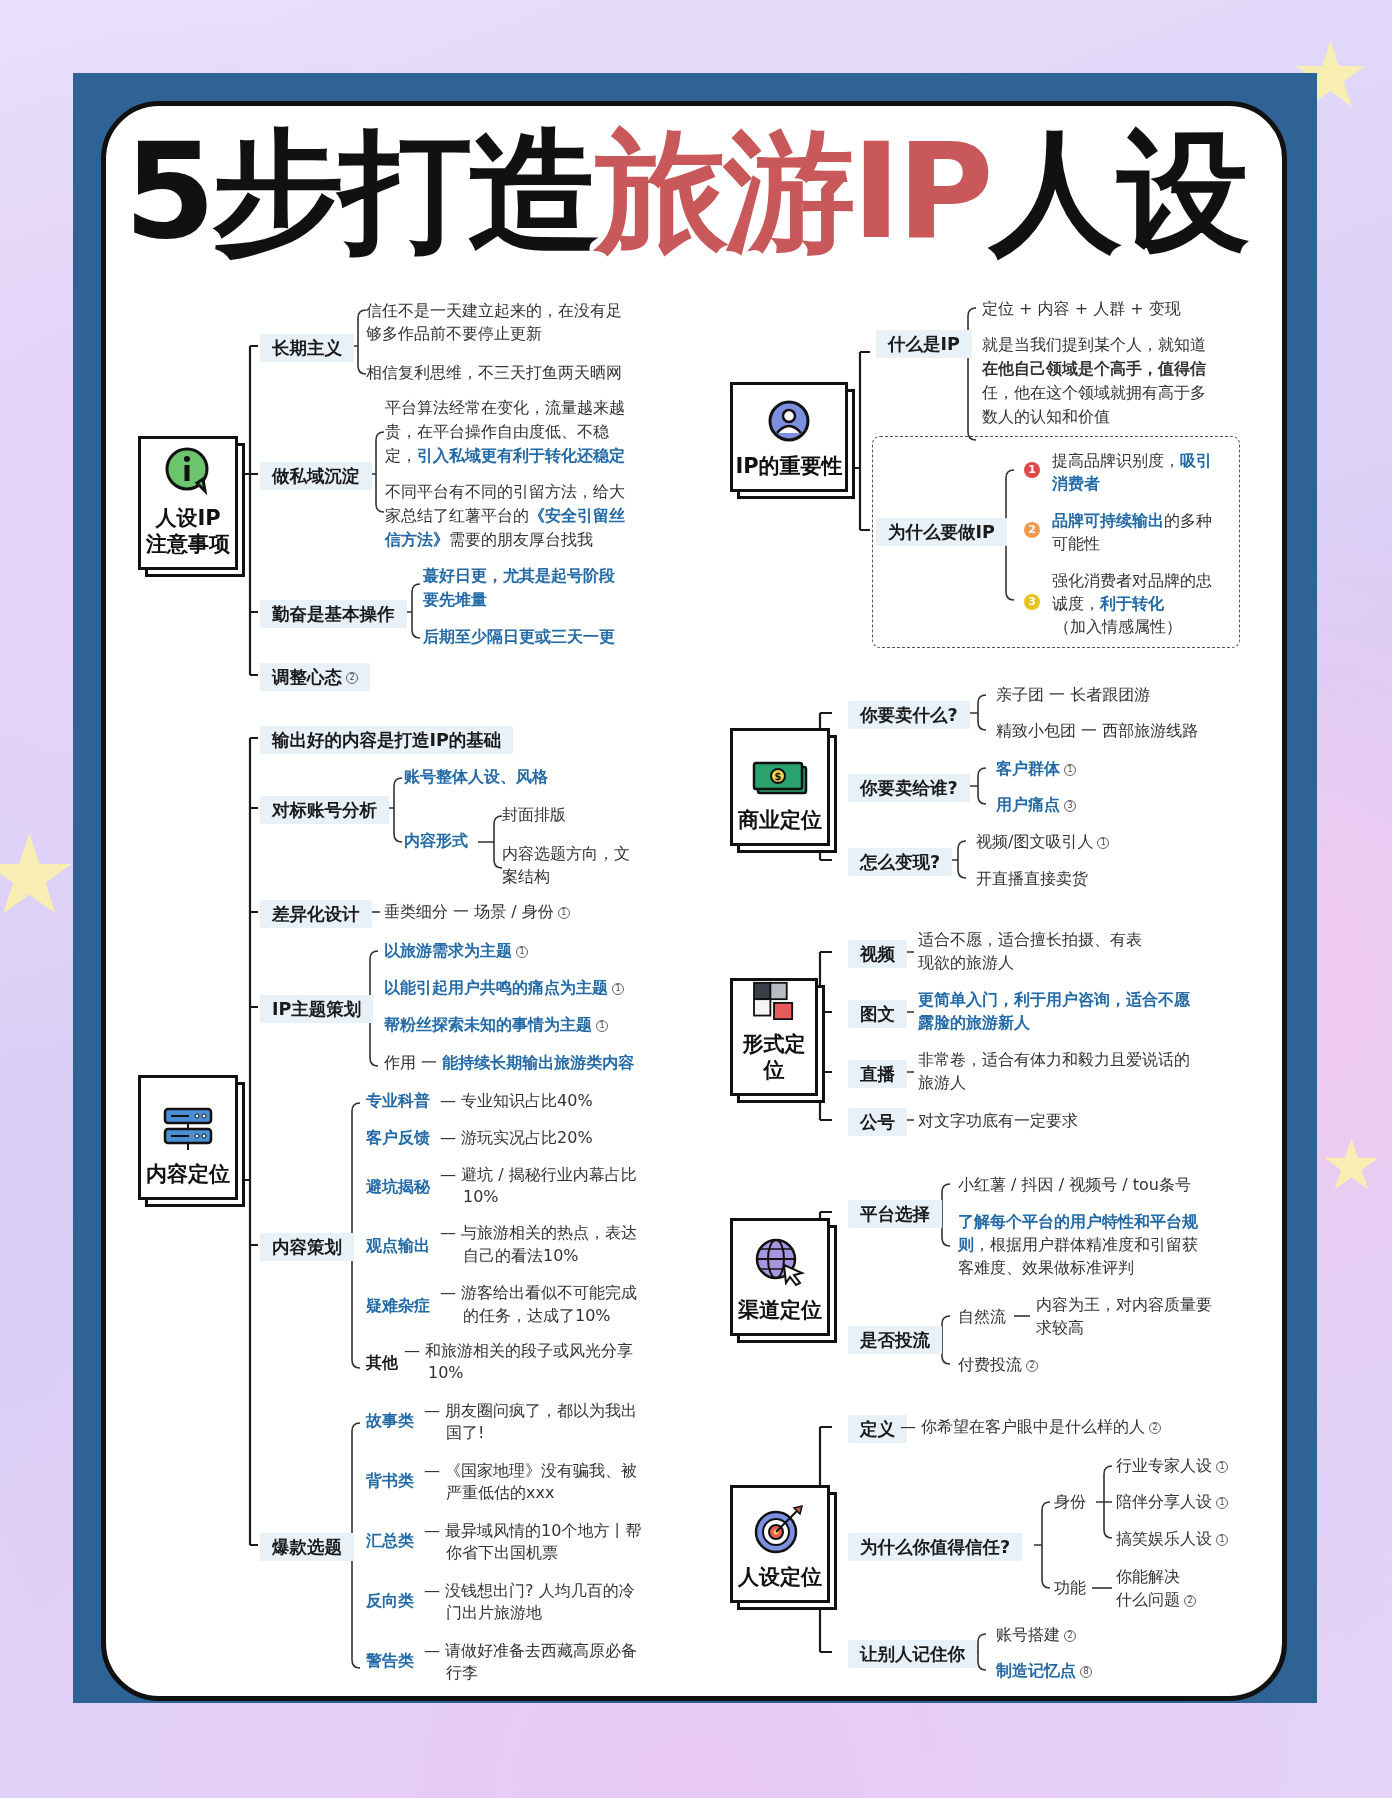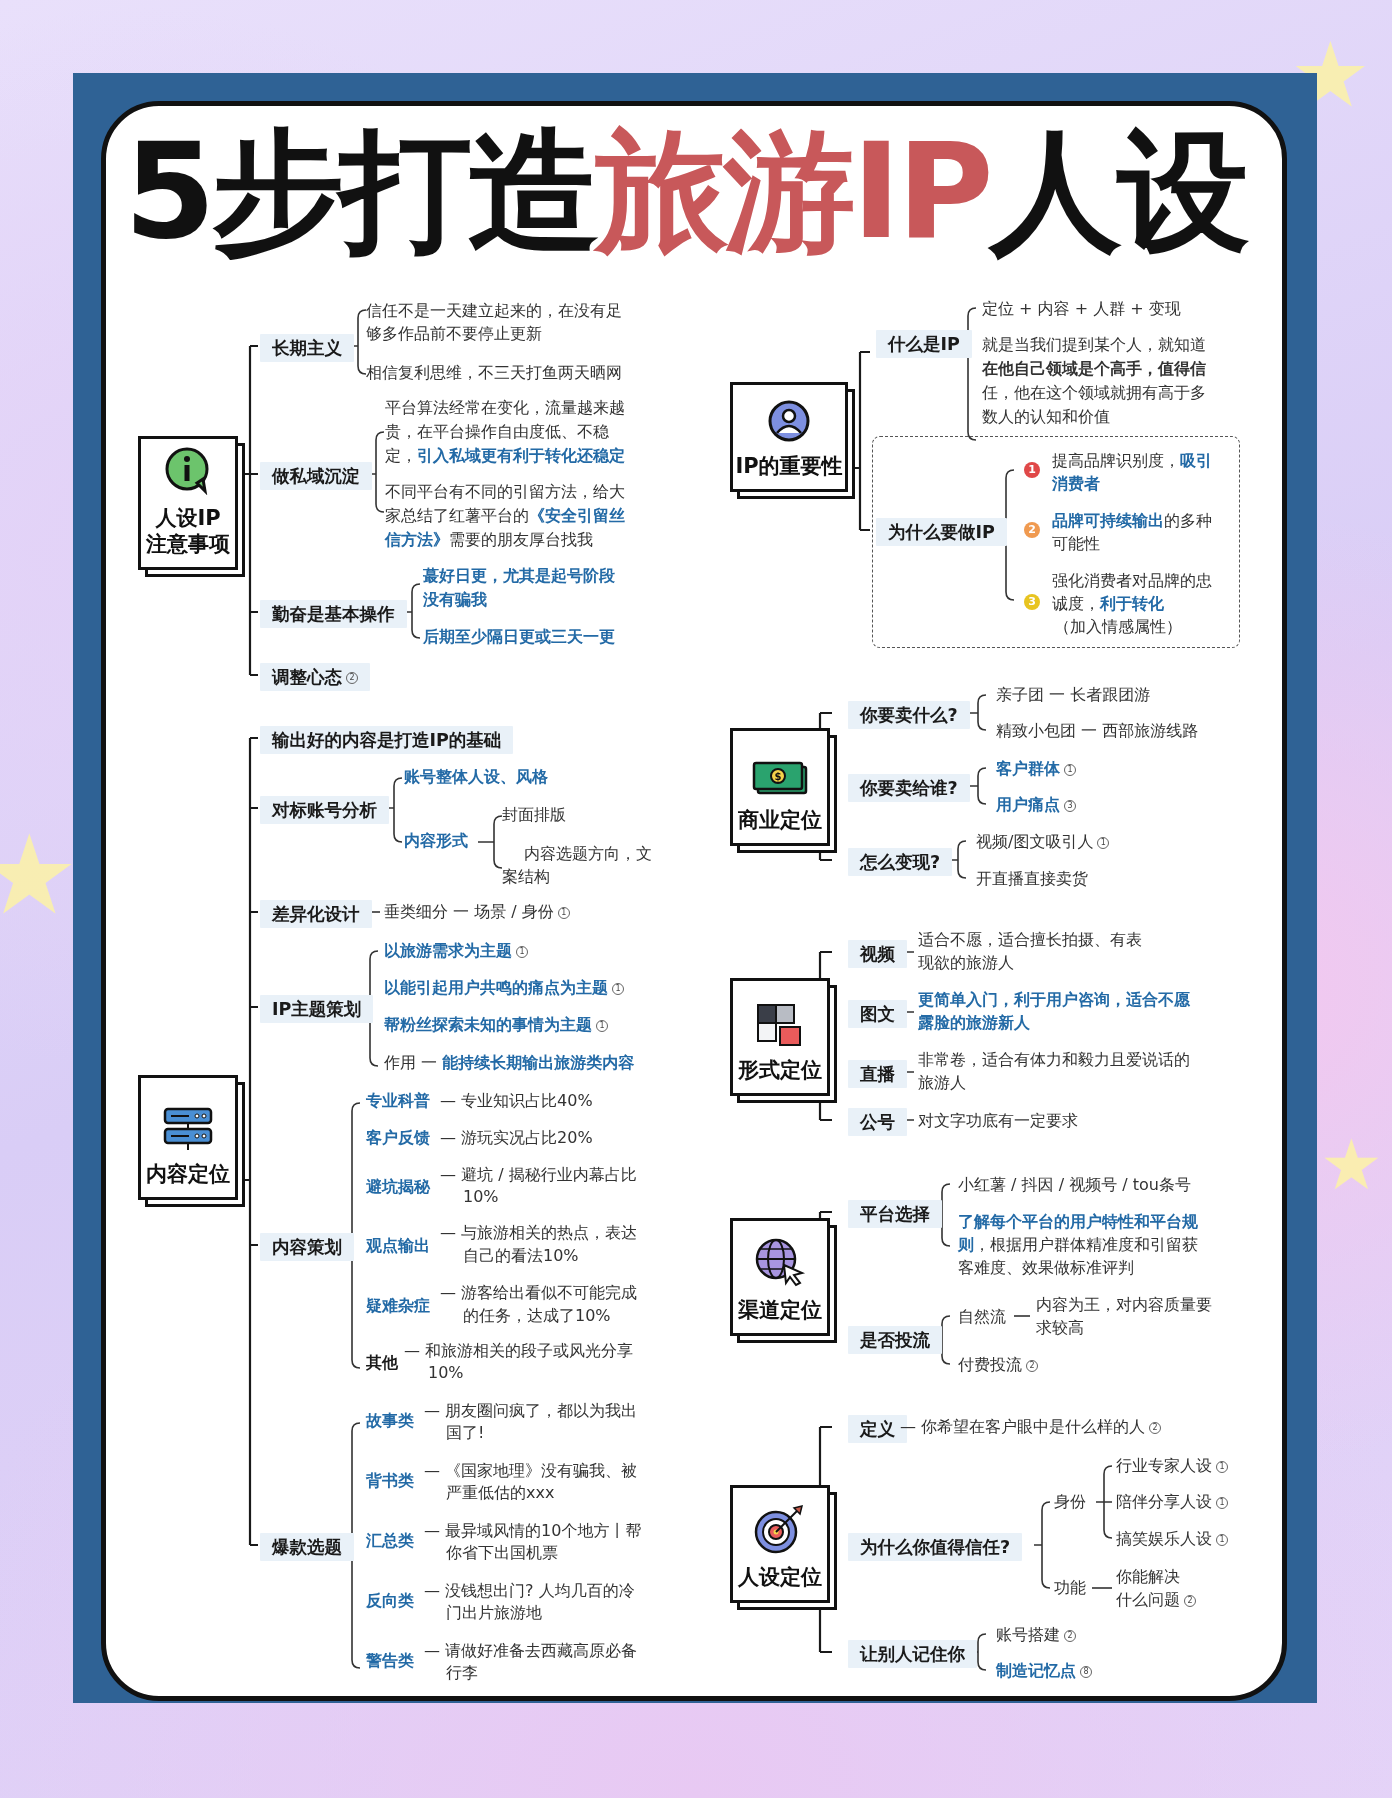--- a/index.html
+++ b/index.html
@@ -126,21 +126,21 @@
 <div class="node" style="left:260px;top:462px;">做私域沉淀</div>
 <div class="t" style="left:385px;top:397px;">平台算法经常在变化，流量越来越</div>
 <div class="t" style="left:385px;top:421px;">贵，在平台操作自由度低、不稳</div>
 <div class="t" style="left:385px;top:445px;"><span>定，</span><span class="blue">引入私域更有利于转化还稳定</span></div>
 <div class="t" style="left:385px;top:481px;">不同平台有不同的引留方法，给大</div>
 <div class="t" style="left:385px;top:505px;"><span>家总结了红薯平台的</span><span class="blue">《安全引留丝</span></div>
 <div class="t" style="left:385px;top:529px;"><span class="blue">信方法》</span><span>需要的朋友厚台找我</span></div>
 
 <div class="node" style="left:260px;top:600px;">勤奋是基本操作</div>
 <div class="t b" style="left:423px;top:565px;">蕞好日更，尤其是起号阶段</div>
-<div class="t b" style="left:423px;top:589px;">没有骗我</div>
+<div class="t b" style="left:423px;top:589px;">要先堆量</div>
 <div class="t b" style="left:423px;top:626px;">后期至少隔日更或三天一更</div>
 
 <div class="node" style="left:260px;top:663px;"><span>调整心态</span><span class="note">2</span></div>
 
 <div class="root" style="left:138px;top:1075px;width:100px;height:125px;">
   <svg width="50" height="44" viewBox="0 0 50 44">
     <rect x="2" y="2" width="46" height="14" rx="3" fill="#4a8fd4" stroke="#111" stroke-width="2.5"></rect>
     <rect x="2" y="22" width="46" height="14" rx="3" fill="#4a8fd4" stroke="#111" stroke-width="2.5"></rect>
     <line x1="8" y1="9" x2="26" y2="9" stroke="#111" stroke-width="2"></line>
     <line x1="8" y1="29" x2="26" y2="29" stroke="#111" stroke-width="2"></line>
@@ -153,21 +153,21 @@
   </svg>
   <div class="lbl">内容定位</div>
 </div>
 
 <div class="node" style="left:260px;top:726px;">输出好的内容是打造IP的基础</div>
 
 <div class="node" style="left:260px;top:796px;">对标账号分析</div>
 <div class="t b" style="left:404px;top:766px;">账号整体人设、风格</div>
 <div class="t b" style="left:404px;top:830px;">内容形式</div>
 <div class="t" style="left:502px;top:804px;">封面排版</div>
-<div class="t" style="left:524px;top:843px;text-align:right;">内容选题方向，文</div>
+<div class="t" style="left:502px;top:843px;text-align:right;">内容选题方向，文</div>
 <div class="t" style="left:502px;top:866px;">案结构</div>
 
 <div class="node" style="left:260px;top:900px;">差异化设计</div>
 <div class="t" style="left:384px;top:901px;"><span>垂类细分 一 场景 / 身份</span><span class="note">1</span></div>
 
 <div class="node" style="left:260px;top:995px;">IP主题策划</div>
 <div class="t b" style="left:384px;top:940px;"><span>以旅游需求为主题</span><span class="note">1</span></div>
 <div class="t b" style="left:384px;top:977px;"><span>以能引起用户共鸣的痛点为主题</span><span class="note">1</span></div>
 <div class="t b" style="left:384px;top:1014px;"><span>帮粉丝探索未知的事情为主题</span><span class="note">1</span></div>
 <div class="t" style="left:384px;top:1052px;"><span>作用 一 </span><span class="blue">能持续长期输出旅游类内容</span></div>
@@ -251,21 +251,21 @@
 <div class="t" style="left:996px;top:720px;">精致小包团 一 西部旅游线路</div>
 
 <div class="node" style="left:848px;top:774px;">你要卖给谁?</div>
 <div class="t b" style="left:996px;top:758px;"><span>客户群体</span><span class="note">1</span></div>
 <div class="t b" style="left:996px;top:794px;"><span>用户痛点</span><span class="note">3</span></div>
 
 <div class="node" style="left:848px;top:848px;">怎么变现?</div>
 <div class="t" style="left:976px;top:831px;"><span>视频/图文吸引人</span><span class="note">1</span></div>
 <div class="t" style="left:976px;top:868px;">开直播直接卖货</div>
 
-<div class="root" style="left:730px;top:978px;width:100px;height:118px;">
+<div class="root" style="left:730px;top:978px;width:88px;height:118px;">
   <svg width="48" height="44" viewBox="0 0 48 44">
     <rect x="2" y="2" width="18" height="18" fill="#3a3e48" stroke="#111" stroke-width="2"></rect>
     <rect x="20" y="2" width="18" height="18" fill="#b8bcc4" stroke="#111" stroke-width="2"></rect>
     <rect x="2" y="20" width="18" height="18" fill="#f3f4f6" stroke="#111" stroke-width="2"></rect>
     <path d="M24,24 L44,24 L44,42 L24,42 Z" fill="#e95b5b" stroke="#111" stroke-width="2"></path>
   </svg>
   <div class="lbl">形式定位</div>
 </div>
 
 <div class="node" style="left:848px;top:940px;">视频</div>

